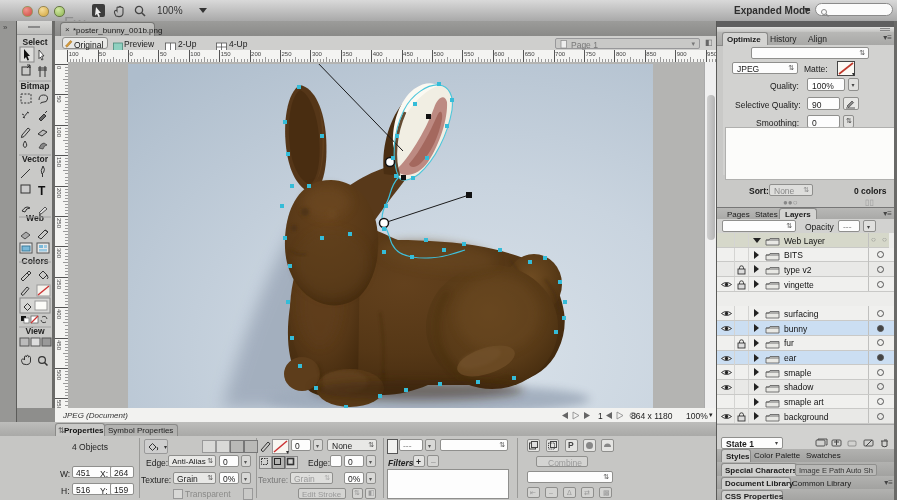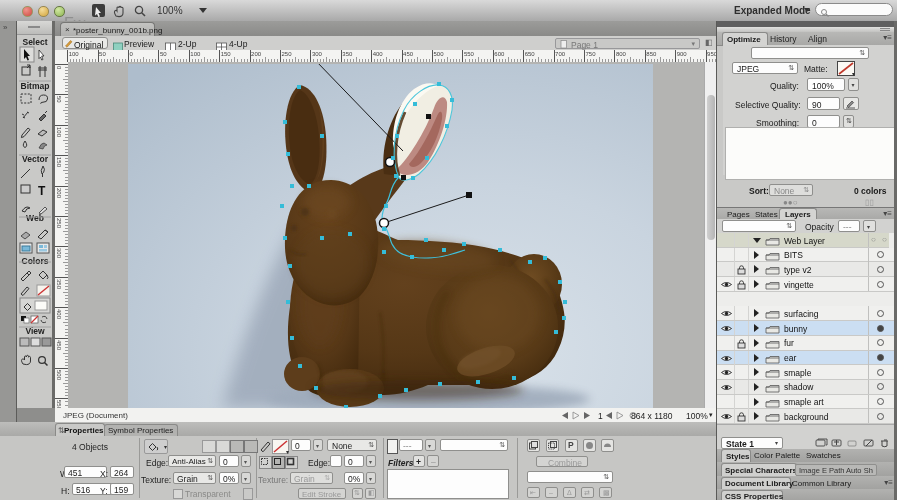--- a/index.html
+++ b/index.html
@@ -711,21 +711,21 @@
         <rect x="314" y="184" width="4" height="4"></rect>
     </g>
   </svg>
 </div>
 
 <div class="abs" style="left:704px;top:62px;width:12px;height:346px;background:#efefef;border-left:1px solid #aaa;box-sizing:border-box;">
   <div class="abs" style="left:2px;top:33px;width:8px;height:145px;background:linear-gradient(90deg,#cfcfcf,#b5b5b5);border-radius:4px;"></div>
 </div>
 
 <div class="abs" style="left:55px;top:408px;width:661px;height:14px;background:#f2f2f0;border-bottom:1px solid #888;">
-  <span class="abs" style="left:8px;top:2.5px;font-size:8px;color:#333;">JPEG (Document)</span>
+  <span class="abs" style="left:8px;top:2.5px;font-size:8px;color:#333;font-style:italic;">JPEG (Document)</span>
   <svg class="abs" style="left:505px;top:3px;" width="88" height="9">
     <g fill="#666">
         <path d="M1 1 v7 M2 4.5 L8 1 v7 Z"></path>
         <path d="M13 1 L19 4.5 L13 8 Z" fill="none" stroke="#888" stroke-width="0.8"></path>
         <path d="M24 1 L30 4.5 L24 8 Z M31 1 v7"></path>
       </g>
     <text x="38" y="7.5" font-size="8.5" fill="#222" font-family="Liberation Sans">1</text>
     <g fill="#666">
         <path d="M46 4.5 L52 1 v7 Z M45 1 v7"></path>
         <path d="M57 1 L63 4.5 L57 8 Z" fill="none" stroke="#888" stroke-width="0.8"></path>
@@ -749,21 +749,21 @@
 
 <div id="props" class="abs" style="left:0;top:436px;width:716px;height:64px;background:#c6c6c4;font-size:8.5px;color:#222;">
 
   <div class="abs" style="left:139px;top:2px;width:1px;height:60px;background:#9a9a98;"></div>
   <div class="abs" style="left:256px;top:2px;width:1px;height:60px;background:#9a9a98;"></div>
   <div class="abs" style="left:383px;top:2px;width:1px;height:60px;background:#9a9a98;"></div>
   <div class="abs" style="left:517px;top:2px;width:1px;height:60px;background:#9a9a98;"></div>
 
   <span class="abs" style="left:72px;top:6px;">4 Objects</span>
   <span class="abs" style="left:60px;top:33px;">W:</span>
-  <div class="box abs" style="left:64px;top:30px;width:36px;height:12px;padding-left:41px;">
+  <div class="box abs" style="left:72px;top:30px;width:36px;height:12px;padding-left:41px;">
       <span style="position:absolute;left:3px;top:1px;">451</span>
     </div>
   <span class="abs" style="left:100px;top:33px;">X:</span>
   <div class="box abs" style="left:110px;top:30px;width:24px;height:12px;">
       <span style="position:absolute;left:3px;top:1px;">264</span>
     </div>
   <span class="abs" style="left:61px;top:50px;">H:</span>
   <div class="box abs" style="left:72px;top:47px;width:24px;height:12px;padding-left:48px;">
       <span style="position:absolute;left:3px;top:1px;">516</span>
     </div>

